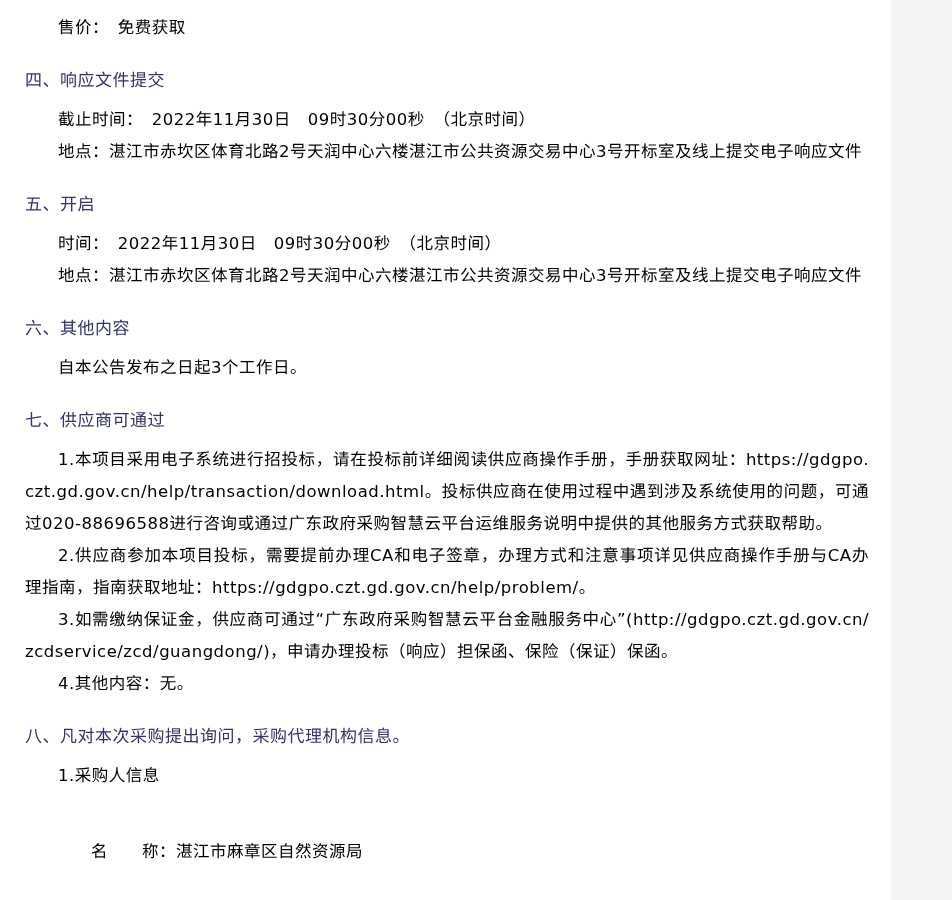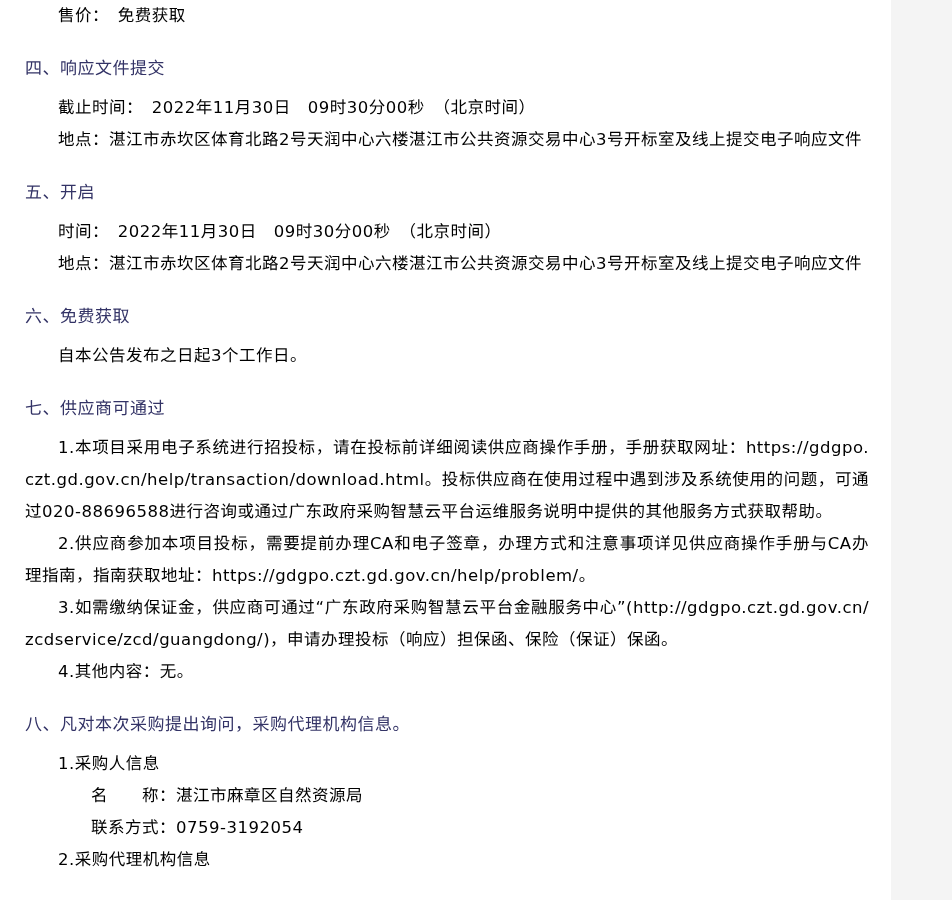--- a/index.html
+++ b/index.html
@@ -16,21 +16,21 @@
     position: relative;
   }
   .page {
     position: absolute;
     left: 0;
     top: 0;
     width: 891px;
     height: 900px;
     background: #ffffff;
     box-sizing: border-box;
-    padding: 0 22px 0 25px;
+    padding: 12px 22px 0 25px;
     overflow: hidden;
   }
   .right-gutter {
     position: absolute;
     top: 0;
     right: 0;
     width: 61px;
     height: 900px;
     background: var(--gutter-color, #f4f4f4);
   }
@@ -39,20 +39,21 @@
     font-size: 16.5px;
     line-height: 32px;
     letter-spacing: 0.5px;
     text-indent: 2em;
     text-align: justify;
     word-break: break-all;
     color: var(--body-color, #000000);
   }
   .para.deep {
     margin-left: 2em;
+    margin-top: 44px;
   }
   .sec-title {
     margin: 24px 0 12px 0;
     font-size: 17px;
     line-height: 24px;
     font-weight: normal;
     letter-spacing: 0.5px;
     color: var(--heading-color, #333366);
   }
 </style>
@@ -66,21 +67,21 @@
         <h2 class="sec-title">四、响应文件提交</h2>
         <p class="para">截止时间：　2022年11月30日　09时30分00秒　（北京时间）</p>
         <p class="para">地点：湛江市赤坎区体育北路2号天润中心六楼湛江市公共资源交易中心3号开标室及线上提交电子响应文件</p>
       </section>
       <section>
         <h2 class="sec-title">五、开启</h2>
         <p class="para">时间：　2022年11月30日　09时30分00秒　（北京时间）</p>
         <p class="para">地点：湛江市赤坎区体育北路2号天润中心六楼湛江市公共资源交易中心3号开标室及线上提交电子响应文件</p>
       </section>
       <section>
-        <h2 class="sec-title">六、免费获取</h2>
+        <h2 class="sec-title">六、其他内容</h2>
         <p class="para">自本公告发布之日起3个工作日。</p>
       </section>
       <section>
         <h2 class="sec-title">七、供应商可通过</h2>
         <p class="para">1.本项目采用电子系统进行招投标，请在投标前详细阅读供应商操作手册，手册获取网址：https://gdgpo.czt.gd.gov.cn/help/transaction/download.html。投标供应商在使用过程中遇到涉及系统使用的问题，可通过020-88696588进行咨询或通过广东政府采购智慧云平台运维服务说明中提供的其他服务方式获取帮助。</p>
         <p class="para">2.供应商参加本项目投标，需要提前办理CA和电子签章，办理方式和注意事项详见供应商操作手册与CA办理指南，指南获取地址：https://gdgpo.czt.gd.gov.cn/help/problem/。</p>
         <p class="para">3.如需缴纳保证金，供应商可通过“广东政府采购智慧云平台金融服务中心”(http://gdgpo.czt.gd.gov.cn/zcdservice/zcd/guangdong/)，申请办理投标（响应）担保函、保险（保证）保函。</p>
         <p class="para">4.其他内容：无。</p>
       </section>
       <section>

